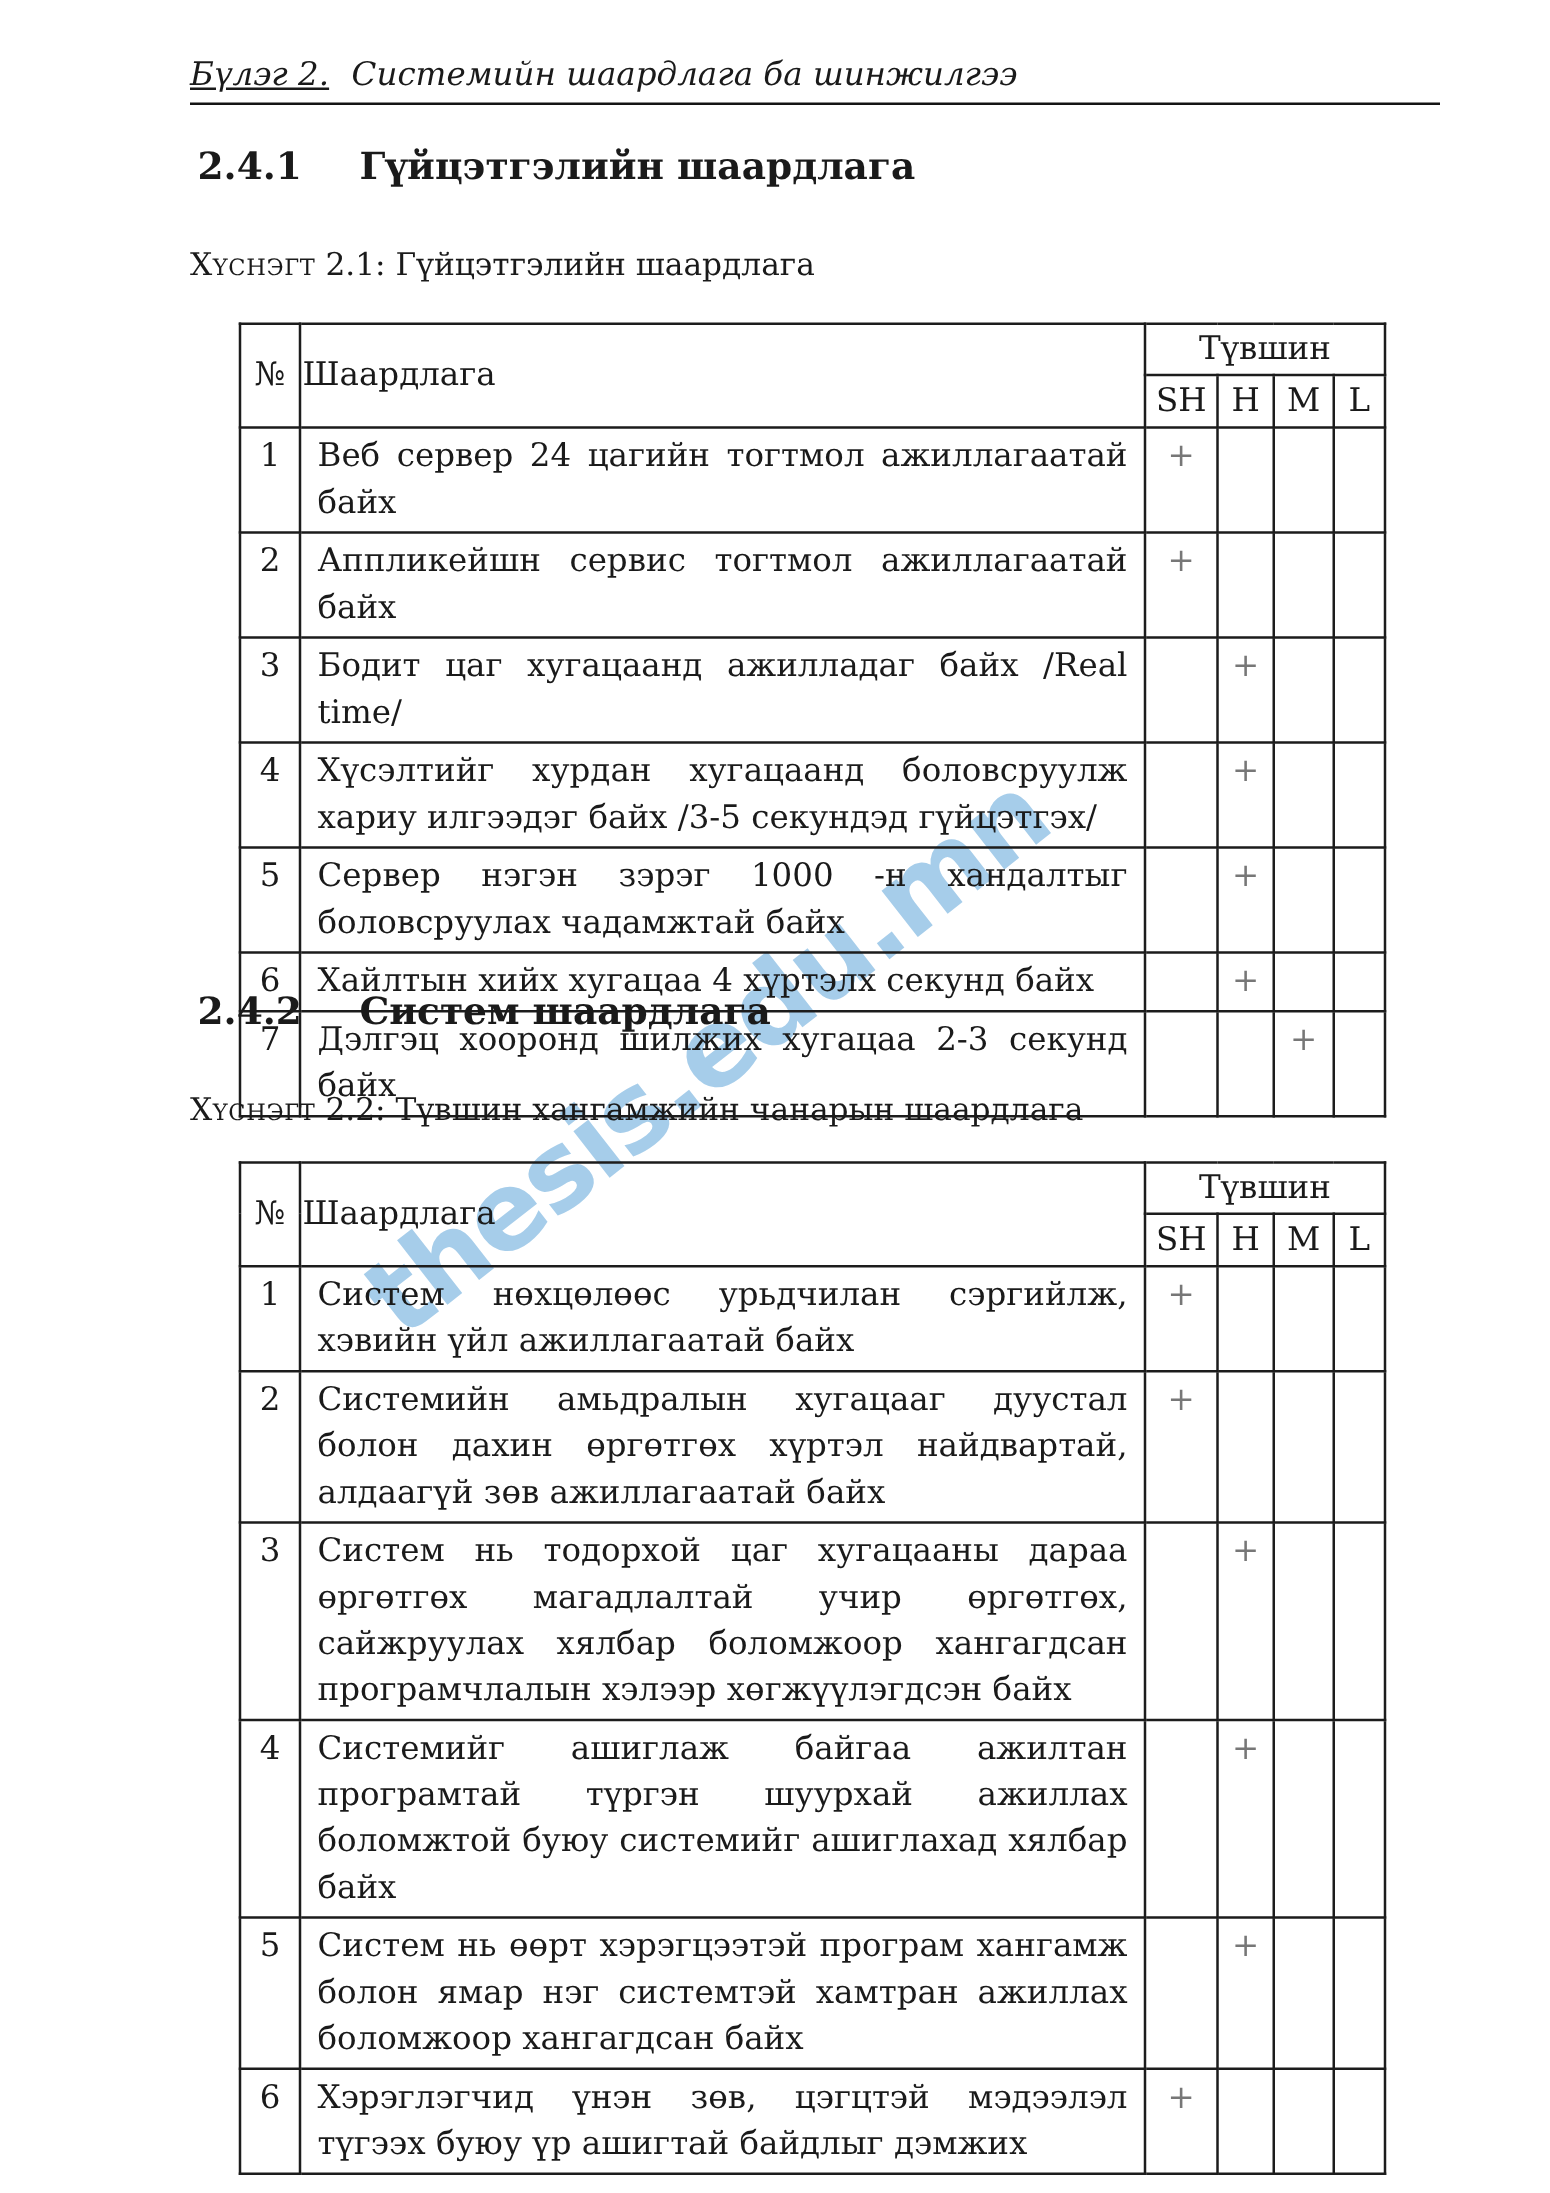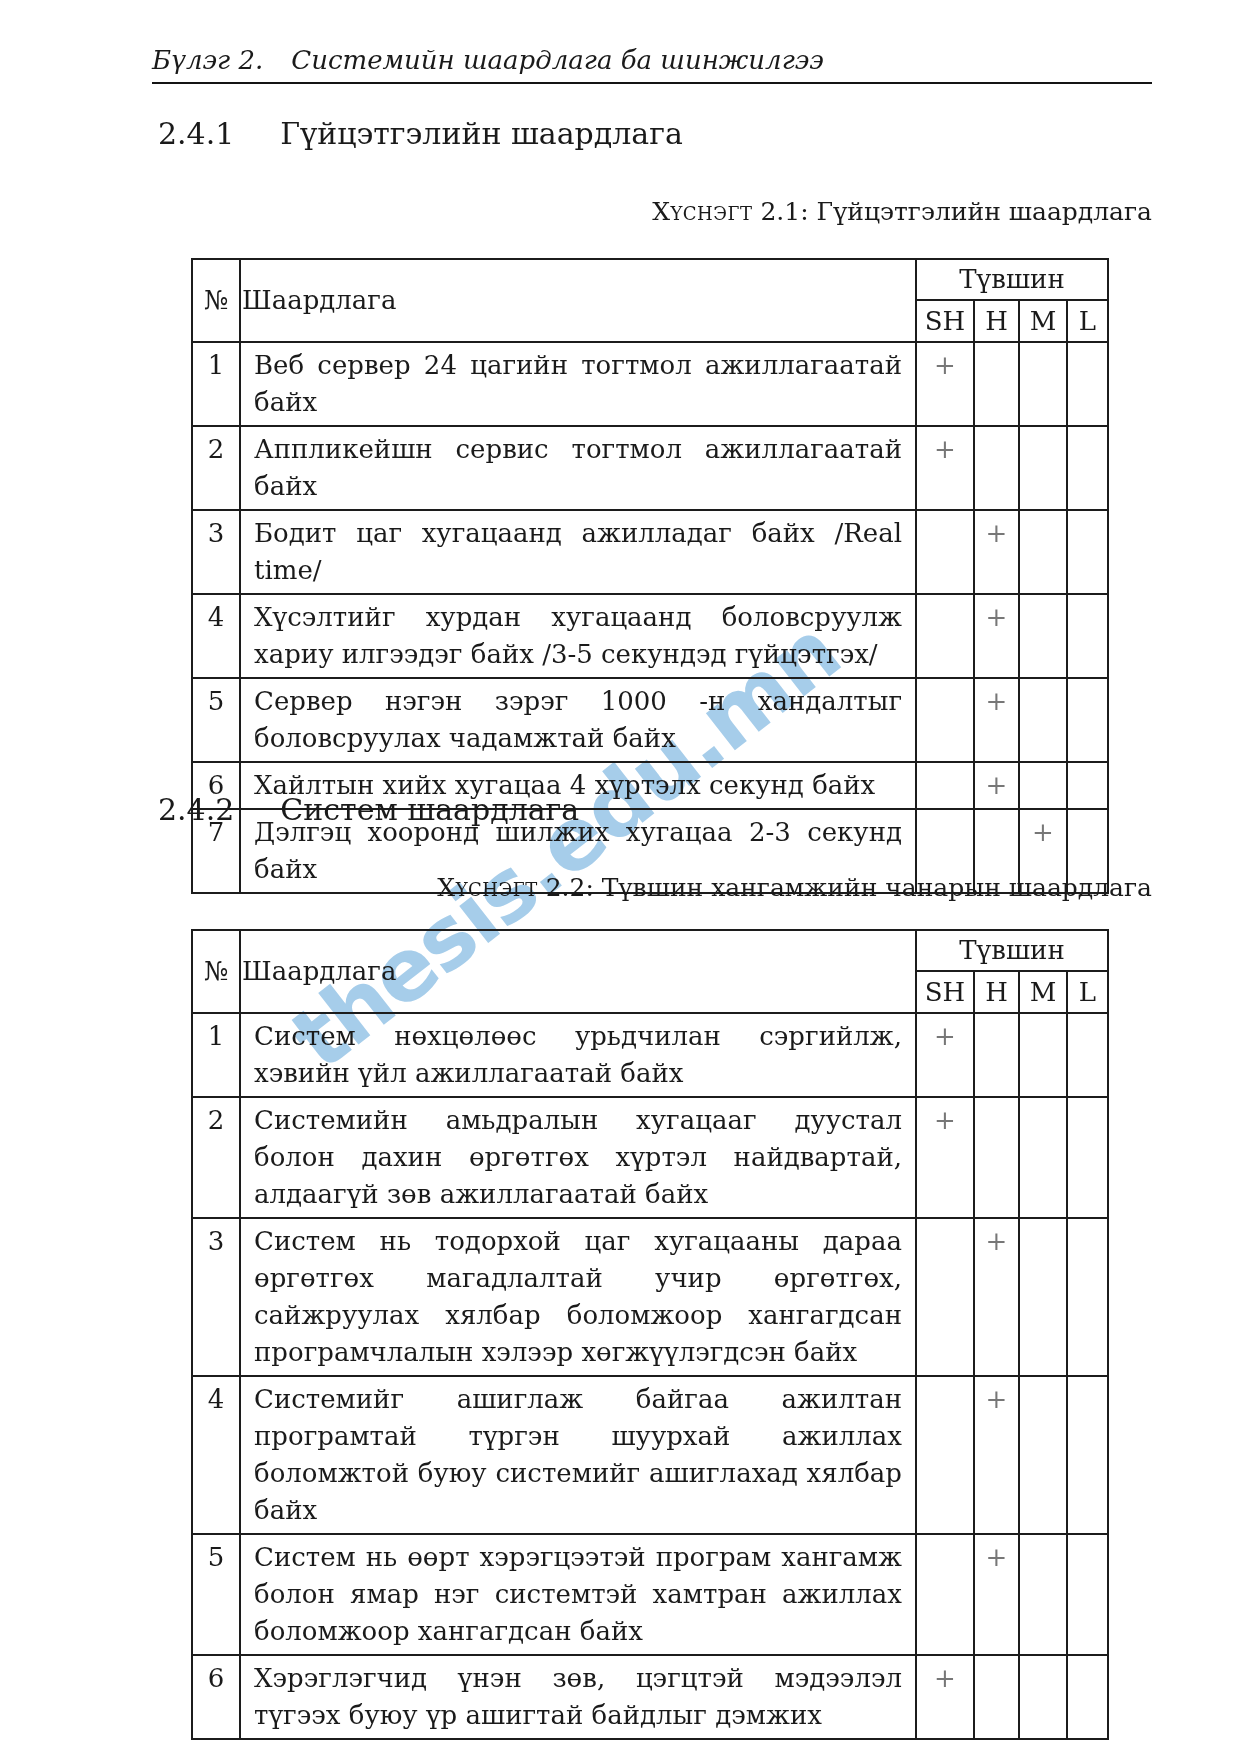--- a/index.html
+++ b/index.html
@@ -14,35 +14,35 @@
   .layer{position:absolute;z-index:1;}
 
   
   .page-header{
     left:152px;top:44px;width:1000px;
     font-style:italic;font-size:26px;line-height:32px;
     border-bottom:2.5px solid #141414;
     padding-bottom:6px;
     white-space:nowrap;
   }
-  .page-header .chapter-label{margin-right:28px;}
+  .page-header .chapter-label{margin-right:18px;text-decoration:underline;}
 
   
   .section-heading{
     left:158px;
-    font-weight:normal;font-size:30px;line-height:36px;
+    font-weight:bold;font-size:30px;line-height:36px;
     white-space:nowrap;
   }
   .section-heading .sec-num{margin-right:46px;}
   #heading-1{top:116px;}
   #heading-2{top:792px;}
 
   
   .table-caption{
-    left:152px;width:1000px;text-align:right;
+    left:152px;width:1000px;text-align:left;
     font-size:25px;line-height:32px;
   }
   .table-caption .cap-label{font-variant:small-caps;letter-spacing:0.5px;}
   #caption-1{top:196px;}
   #caption-2{top:872px;}
 
   
   .req-table{
     border-collapse:collapse;table-layout:fixed;
     width:916px;

